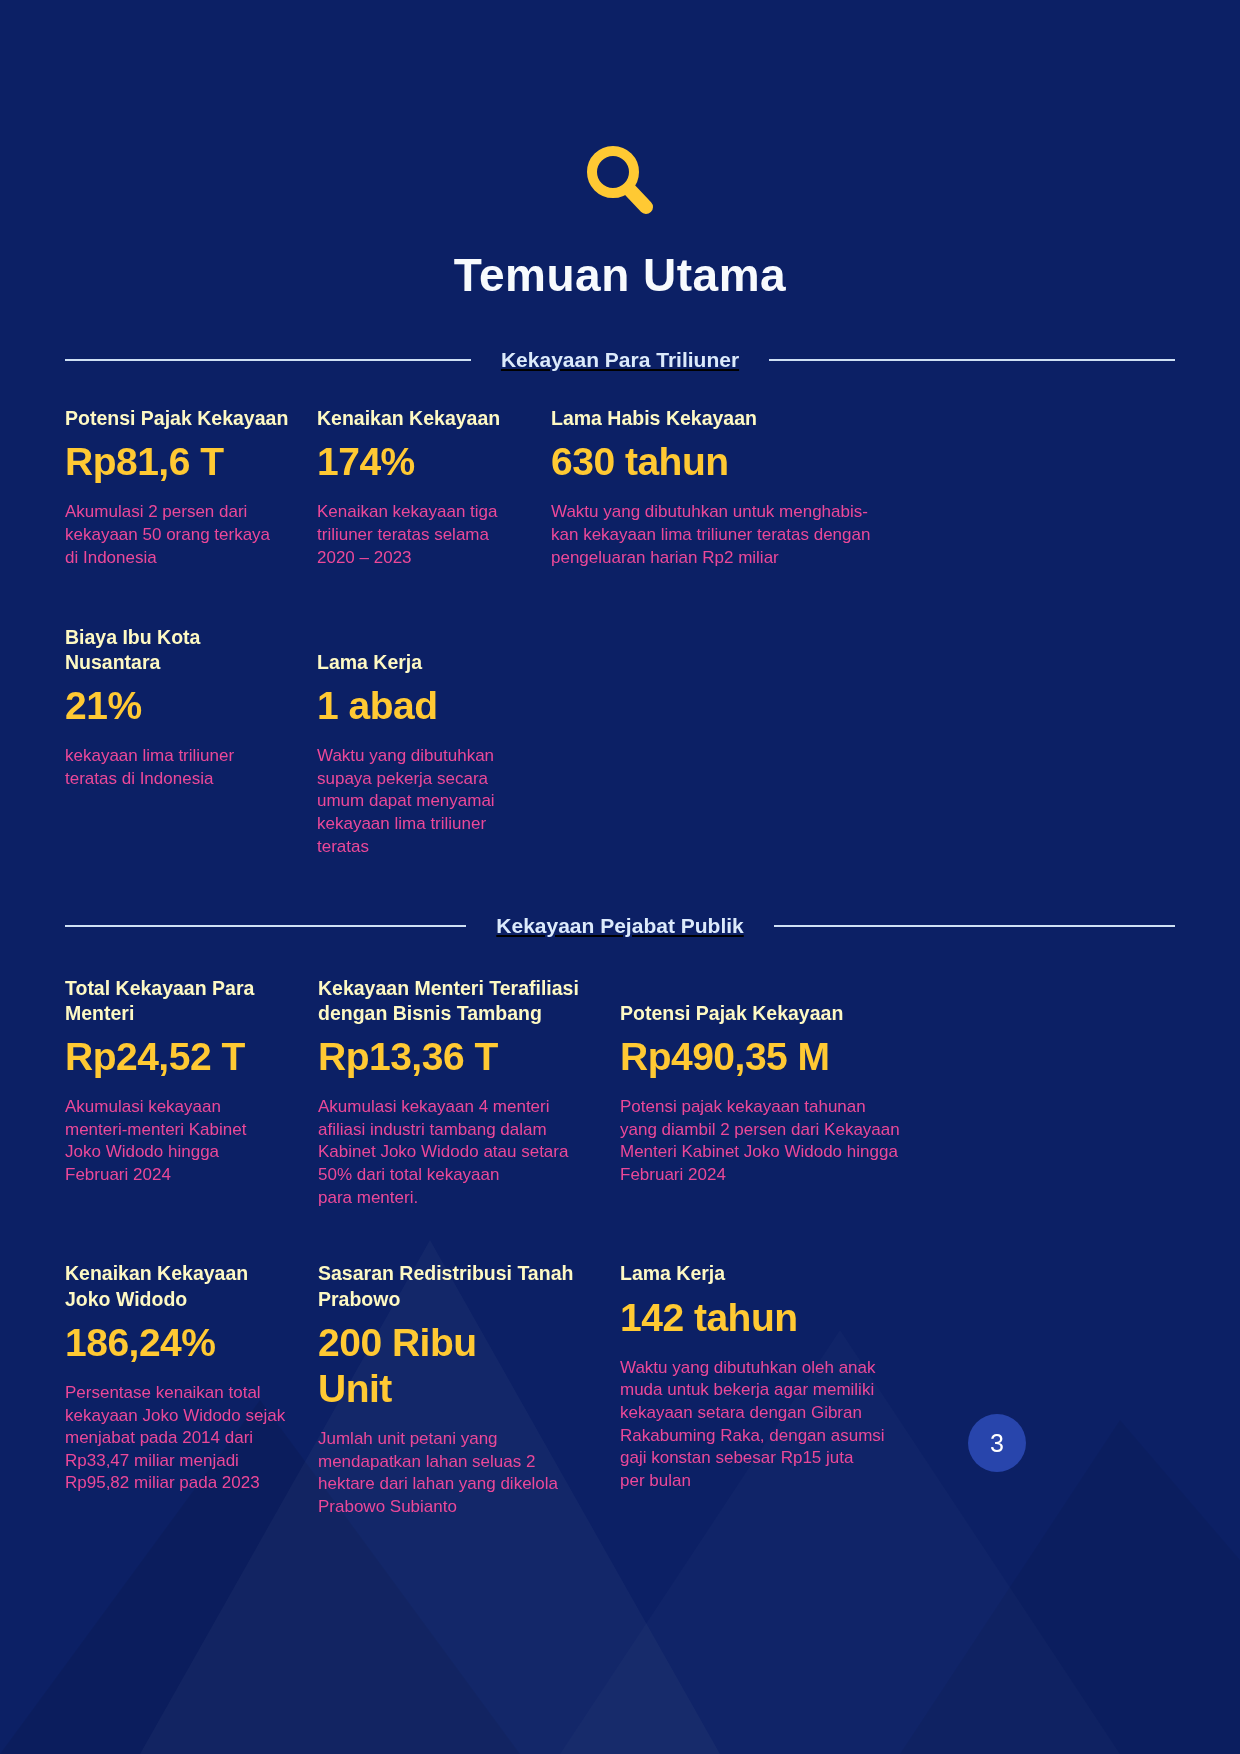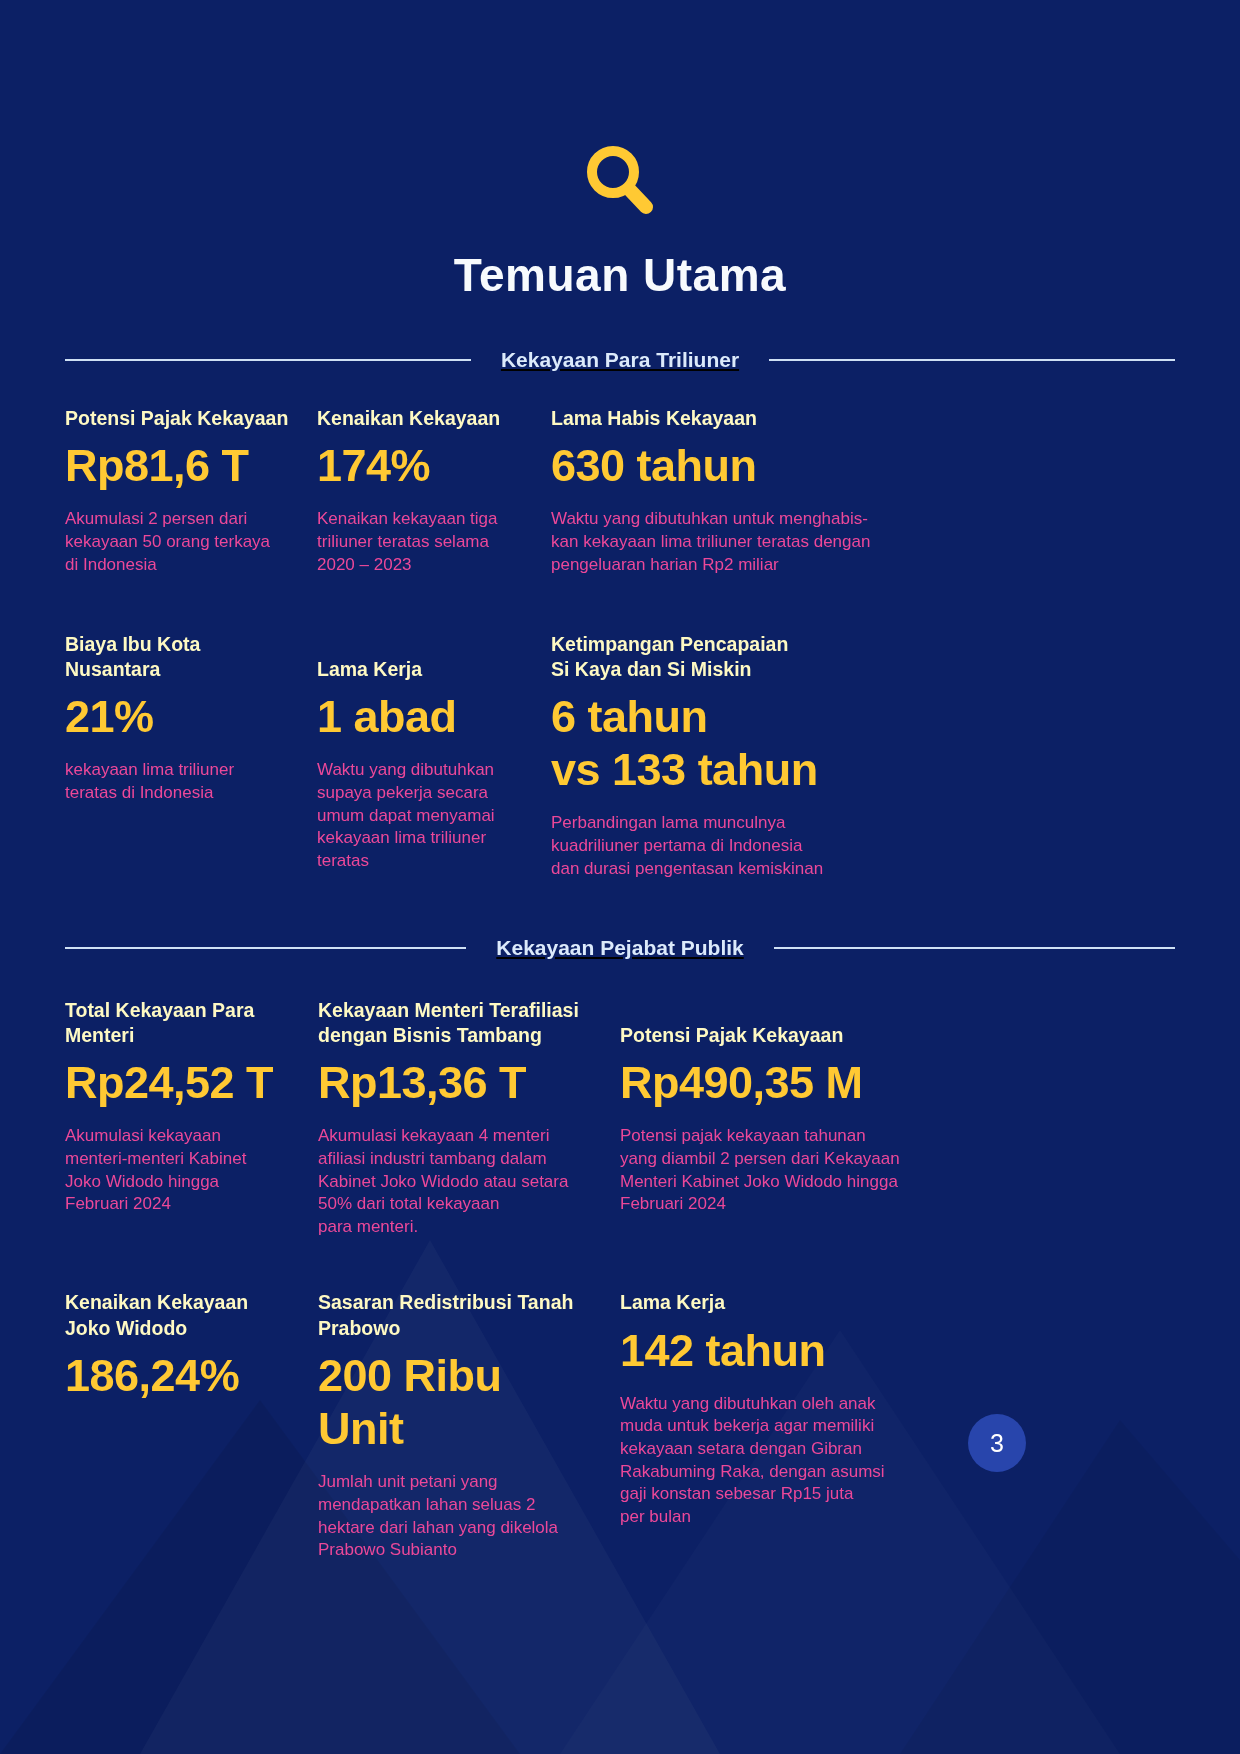--- a/index.html
+++ b/index.html
@@ -29,21 +29,21 @@
   .grid-s2{grid-template-columns:253px 302px 1fr;}
   .stat-grid.row-gap{margin-top:52px;}
 
   .cell{display:flex;flex-direction:column;align-items:flex-start;padding-right:18px;}
   .label{
     color:#fef9c3;font-size:19.5px;font-weight:bold;
     white-space:pre-line;line-height:1.3;
   }
   .label.tall{min-height:54px;display:flex;align-items:flex-end;}
   .value{
-    color:#ffc933;font-size:45px;font-weight:bold;letter-spacing:-0.5px;
+    color:#ffc933;font-size:39px;font-weight:bold;letter-spacing:-0.5px;
     white-space:pre-line;line-height:1.18;margin-top:8px;
   }
   .desc{
     color:#ec4899;font-size:17px;line-height:1.33;
     white-space:pre-line;margin-top:16px;
   }
 
   .page-badge{
     position:absolute;left:968px;top:1414px;width:58px;height:58px;
     border-radius:50%;background:#2845ac;display:flex;align-items:center;
@@ -112,29 +112,20 @@
     </div>
     <div class="cell">
       <div class="label tall">Lama Kerja</div>
       <div class="value">1 abad</div>
       <div class="desc">Waktu yang dibutuhkan
 supaya pekerja secara
 umum dapat menyamai
 kekayaan lima triliuner
 teratas</div>
     </div>
-    <div class="cell">
-      <div class="label tall">Ketimpangan Pencapaian
-Si Kaya dan Si Miskin</div>
-      <div class="value">6 tahun
-vs 133 tahun</div>
-      <div class="desc">Perbandingan lama munculnya
-kuadriliuner pertama di Indonesia
-dan durasi pengentasan kemiskinan</div>
-    </div>
   </div>
 
   <div class="section-heading" style="margin-top:56px;">
     <div class="line"></div>
     <div class="heading-text">Kekayaan Pejabat Publik</div>
     <div class="line"></div>
   </div>
 
   <div class="stat-grid grid-s2">
     <div class="cell">
@@ -164,20 +155,25 @@
 Menteri Kabinet Joko Widodo hingga
 Februari 2024</div>
     </div>
   </div>
 
   <div class="stat-grid grid-s2 row-gap">
     <div class="cell">
       <div class="label">Kenaikan Kekayaan
 Joko Widodo</div>
       <div class="value">186,24%</div>
+      <div class="desc">Persentase kenaikan total
+kekayaan Joko Widodo sejak
+menjabat pada 2014 dari
+Rp33,47 miliar menjadi
+Rp95,82 miliar pada 2023</div>
     </div>
     <div class="cell">
       <div class="label">Sasaran Redistribusi Tanah
 Prabowo</div>
       <div class="value">200 Ribu
 Unit</div>
       <div class="desc">Jumlah unit petani yang
 mendapatkan lahan seluas 2
 hektare dari lahan yang dikelola
 Prabowo Subianto</div>

